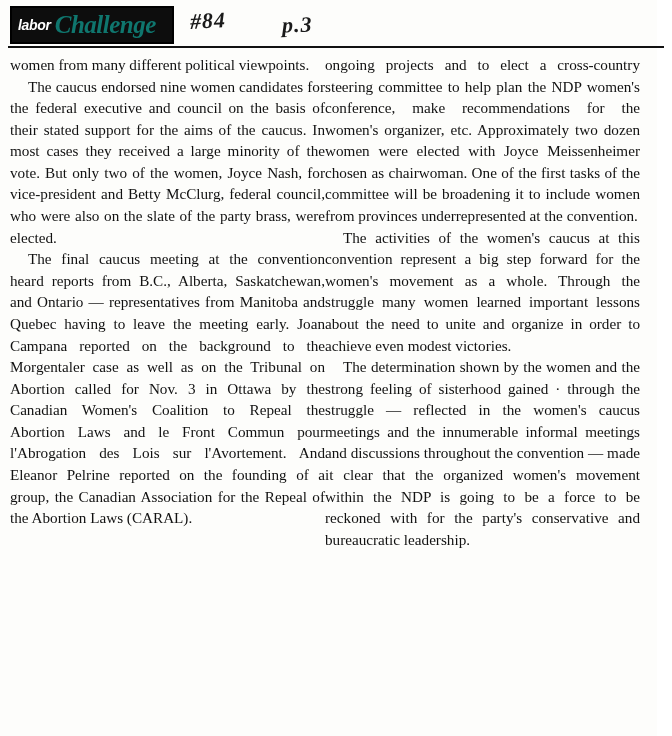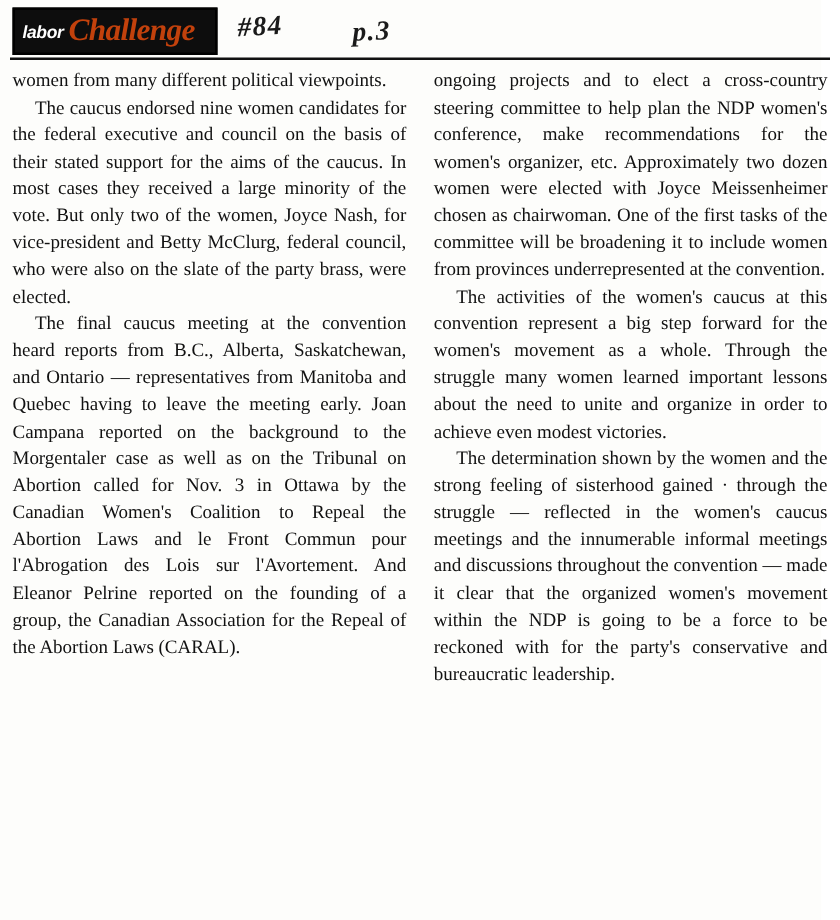--- a/index.html
+++ b/index.html
@@ -35,21 +35,21 @@
   .masthead .m-labor {
     color: #ffffff;
     font-family: "Liberation Sans", sans-serif;
     font-style: italic;
     font-weight: bold;
     font-size: 14px;
     padding-left: 6px;
     letter-spacing: -0.3px;
   }
   .masthead .m-challenge {
-    color: #c2410c;
+    color: #0f766e;
     font-family: "Liberation Serif", serif;
     font-style: italic;
     font-weight: bold;
     font-size: 25px;
     padding-left: 4px;
     letter-spacing: -0.5px;
   }
   .handwrite {
     position: absolute;
     color: #1a1a1a;
@@ -71,21 +71,20 @@
     background: #111;
   }
   
   .columns {
     position: absolute;
     left: 10px;
     top: 54px;
     width: 652px;
     height: 676px;
     display: flex;
-    gap: 22px;
   }
   .col {
     width: 315px;
     font-size: 15.2px;
     line-height: 1.42;
     color: #111;
     text-align: justify;
     text-justify: inter-word;
     hyphens: manual;
   }

